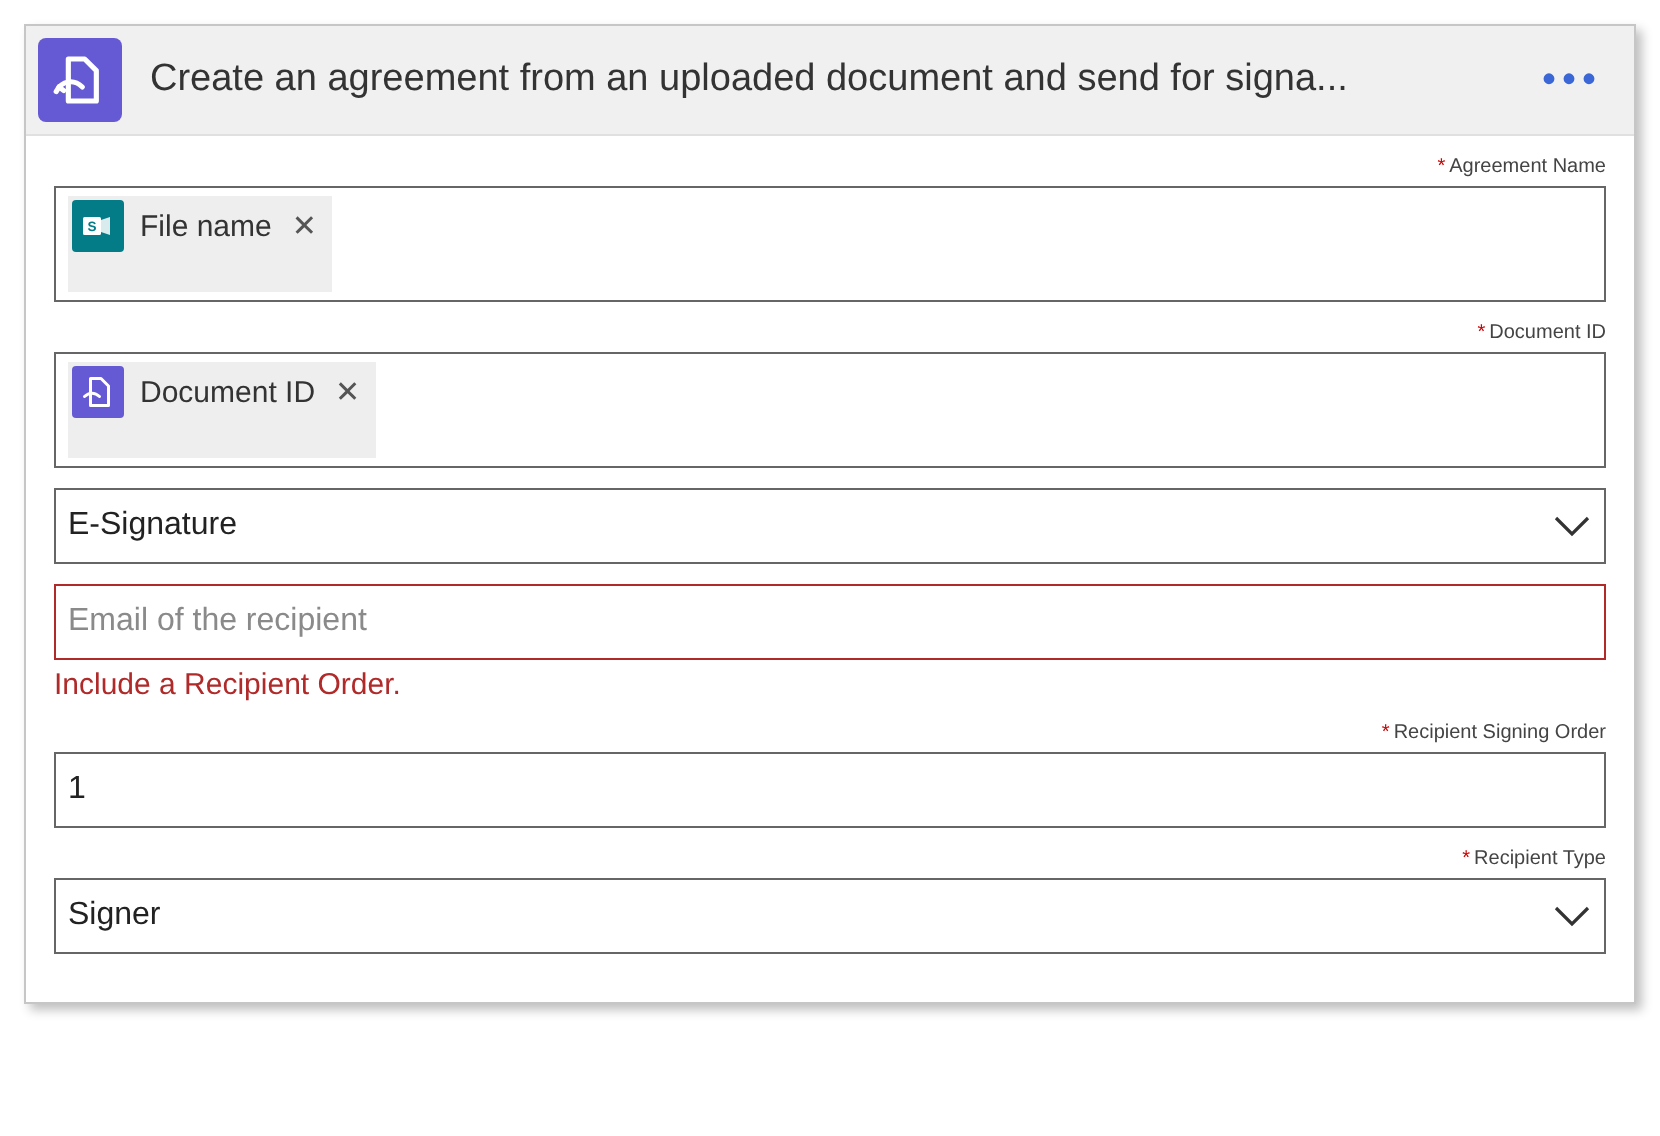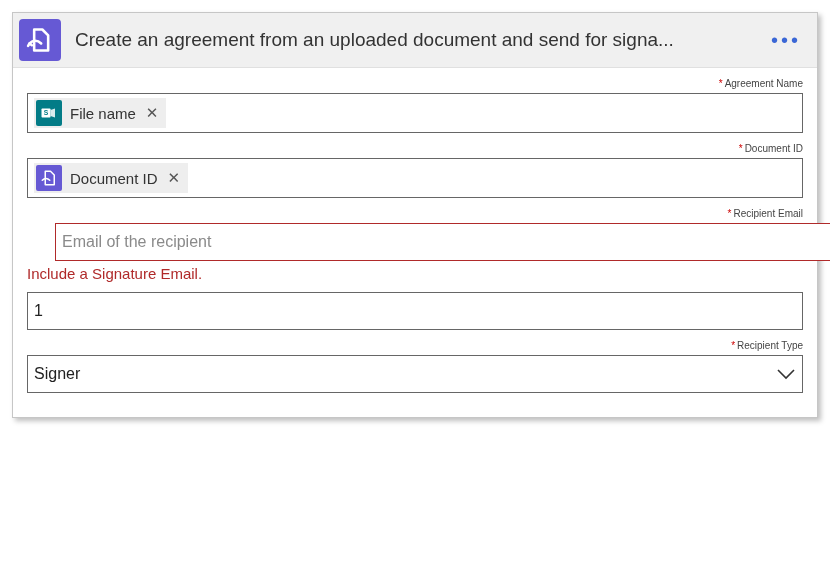--- a/index.html
+++ b/index.html
@@ -63,39 +63,39 @@
     border: 1px solid #666;
     width: 100%;
     min-height: 38px;
     display: flex;
     align-items: center;
     padding: 4px 6px;
     background: #fff;
     font-size: 16px;
     color: #222;
   }
-  .control.error { border-color: #b02a2a; margin-left: 28px; }
+  .control.error { border-color: #b02a2a; }
   .placeholder { color: #8a8a8a; }
   .error-msg {
     color: #b02a2a;
     font-size: 15px;
     margin-top: 4px;
   }
   .select {
     justify-content: space-between;
     cursor: pointer;
   }
   .chevron {
     width: 20px; height: 14px;
   }
   .token {
     display: inline-flex;
     align-items: center;
     background: #eeeeee;
-    padding: 2px 8px 2px 2px;
+    padding: 2px 8px 20px 2px;
     gap: 8px;
     font-size: 15px;
     color: #333;
   }
   .token-icon {
     width: 26px; height: 26px;
     border-radius: 2px;
     display: flex;
     align-items: center;
     justify-content: center;
@@ -173,35 +173,41 @@
             </svg>
           </span>
           <span>Document ID</span>
           <span class="token-remove">✕</span>
         </span>
       </div>
     </div>
 
     
     <div class="field">
-    </div>
-
-    
-    <div class="field">
-      <div class="label">
-        <span class="req">*</span><span>Recipient Email</span>
-      </div>
+      <div class="control select">
+        <span>E-Signature</span>
+        <svg class="chevron" viewBox="0 0 20 12" fill="none" stroke="#333" stroke-width="1.6">
+            <path d="M2 2 L10 10 L18 2"></path>
+          </svg>
+      </div>
+    </div>
+
+    
+    <div class="field">
       <div class="control error">
         <span class="placeholder">Email of the recipient</span>
       </div>
-      <div class="error-msg">Include a Signature Email.</div>
-    </div>
-
-    
-    <div class="field">
+      <div class="error-msg">Include a Recipient Order.</div>
+    </div>
+
+    
+    <div class="field">
+      <div class="label">
+        <span class="req">*</span><span>Recipient Signing Order</span>
+      </div>
       <div class="control">
         <span>1</span>
       </div>
     </div>
 
     
     <div class="field">
       <div class="label">
         <span class="req">*</span><span>Recipient Type</span>
       </div>

